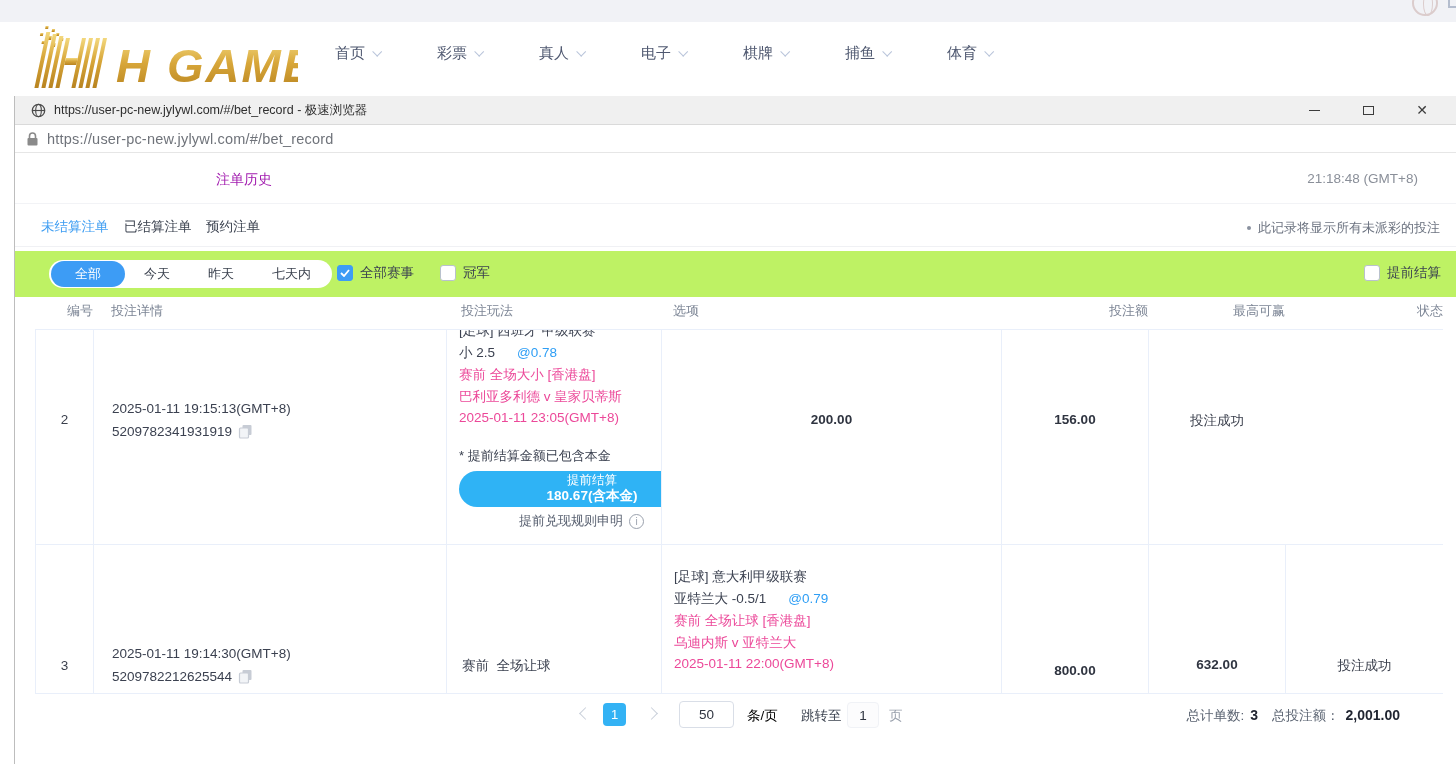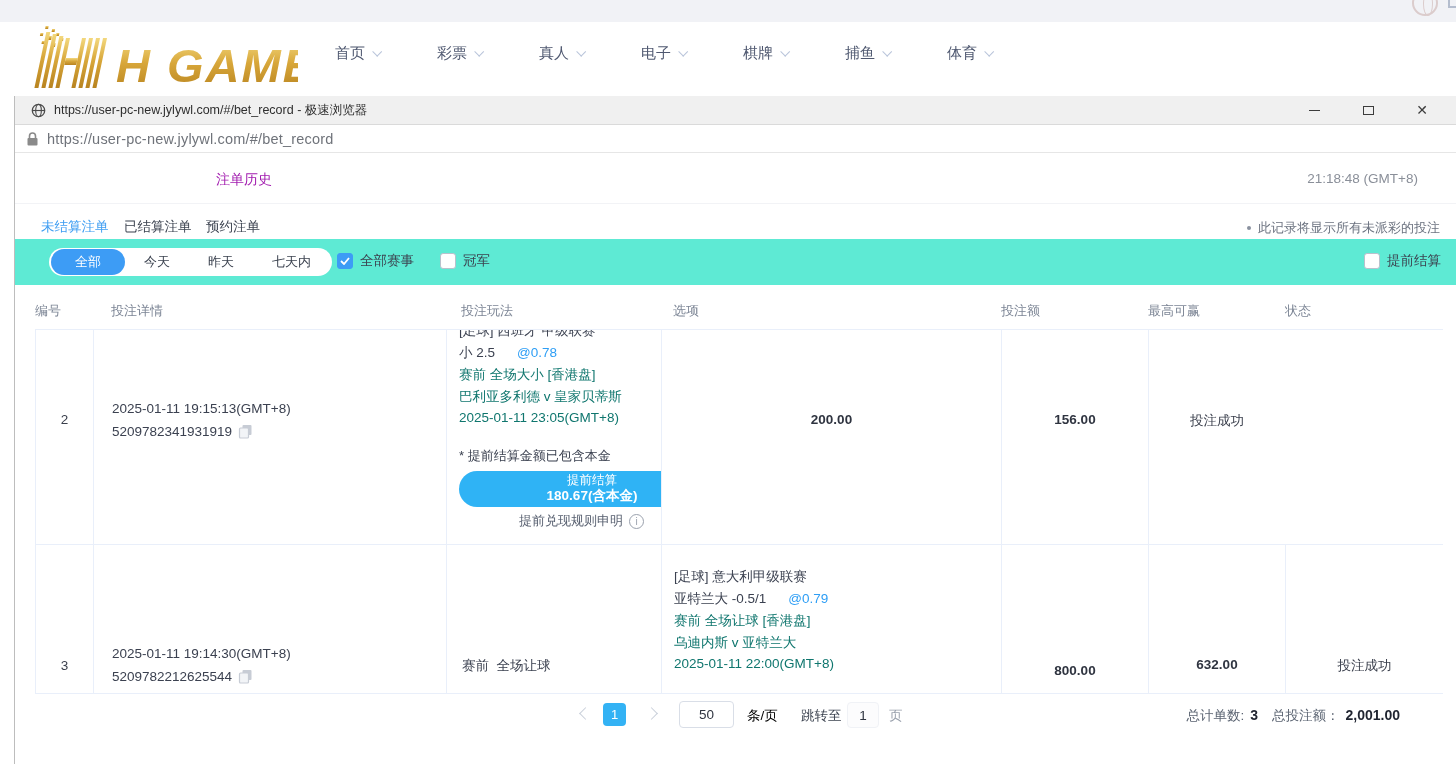--- a/index.html
+++ b/index.html
@@ -32,40 +32,40 @@
   
   .pagec { position:absolute; top:57px; left:0; right:0; bottom:0; background:#fff; }
   .pheader { position:absolute; top:0; left:0; right:0; height:51px; border-bottom:1px solid #f2f3f6; }
   .ptitle { position:absolute; left:201px; top:18px; font-size:14px; color:#a21caf; }
   .pclock { position:absolute; right:38px; top:18px; font-size:13.5px; color:#8a8f99; }
   .ptabs { position:absolute; top:51px; left:0; right:0; height:43px; border-bottom:1px solid #f0f1f4; }
   .tab { position:absolute; top:14px; font-size:13.5px; color:#3c4350; cursor:pointer; }
   .tab.active { color:#3d9df2; }
   .pnote { position:absolute; right:16px; top:15px; font-size:13px; color:#6c7380; display:flex; align-items:center; gap:7px; }
   .dot { width:4px; height:4px; border-radius:50%; background:#8a919f; display:inline-block; }
-  .pfilters { position:absolute; top:86px; left:0; right:0; height:46px; background:#5eead4; }
+  .pfilters { position:absolute; top:98px; left:0; right:0; height:46px; background:#bef264; }
   .seg { position:absolute; left:34px; top:9px; height:28px; background:#fff; border-radius:15px; display:flex; align-items:center; padding:0 2px; }
   .seg-item { font-size:13px; color:#3c4350; padding:0 19px; height:24px; line-height:24px; cursor:pointer; }
   .seg-item.active { background:#3d9cf5; color:#fff; border-radius:13px; padding:0 24px; height:26px; line-height:26px; }
   .cbx-row { position:absolute; left:322px; top:13px; display:flex; gap:26px; }
   .cbx { display:flex; align-items:center; gap:7px; font-size:13.5px; color:#3c4350; cursor:pointer; }
   .box { width:16px; height:16px; border-radius:3px; border:1px solid #b9c1cd; background:#fff; display:inline-flex; align-items:center; justify-content:center; }
   .box.checked { background:#3d9cf5; border-color:#3d9cf5; }
   .early-cbx { position:absolute; right:15px; top:13px; }
   
   .ttable { position:absolute; top:140px; left:20px; width:1408px; }
   .thead { display:grid; grid-template-columns:58px 353px 215px 340px 147px 137px 158px; height:36px; align-items:center; font-size:13px; color:#7c8595; }
   .th-pad18 { padding-left:18px; } .th-pad15 { padding-left:15px; } .th-pad12 { padding-left:12px; }
-  .t-center { text-align:left; }
+  .t-center { text-align:right; }
   .trow { display:grid; grid-template-columns:58px 353px 215px 340px 147px 137px 158px; border-top:1px solid #e9effa; }
   .trow:last-of-type { border-bottom:1px solid #e9effa; }
   .tcell { position:relative; border-left:1px solid #e9effa; overflow:hidden; }
   .abs { position:absolute; }
   .txt-dark { color:#3b4150; font-size:13.5px; }
-  .txt-gray { color:#0f766e; font-size:13.5px; }
+  .txt-gray { color:#ec4899; font-size:13.5px; }
   .num { color:#2f3440; font-size:13.5px; font-weight:bold; width:100%; text-align:center; }
   .status { color:#3a3f4c; font-size:13.5px; width:100%; text-align:center; }
   .noc { color:#3a3f4c; font-size:13.5px; width:100%; text-align:center; }
   .betid { display:flex; align-items:center; gap:6px; }
   .odds { color:#2e9ef5; margin-left:22px; }
   .pre-space { white-space:pre; }
   .cash-btn { position:absolute; left:12px; top:141px; width:266px; height:36px; background:#2fb3f5; border:none; border-radius:18px; color:#fff; cursor:pointer;
               display:flex; flex-direction:column; align-items:center; justify-content:center; line-height:1.25; font-family:"Liberation Sans",sans-serif; }
   .cash-btn .l1 { font-size:12.5px; } .cash-btn .l2 { font-size:13.5px; font-weight:bold; }
   .rules { display:flex; align-items:center; gap:6px; font-size:13px; color:#586070; }

